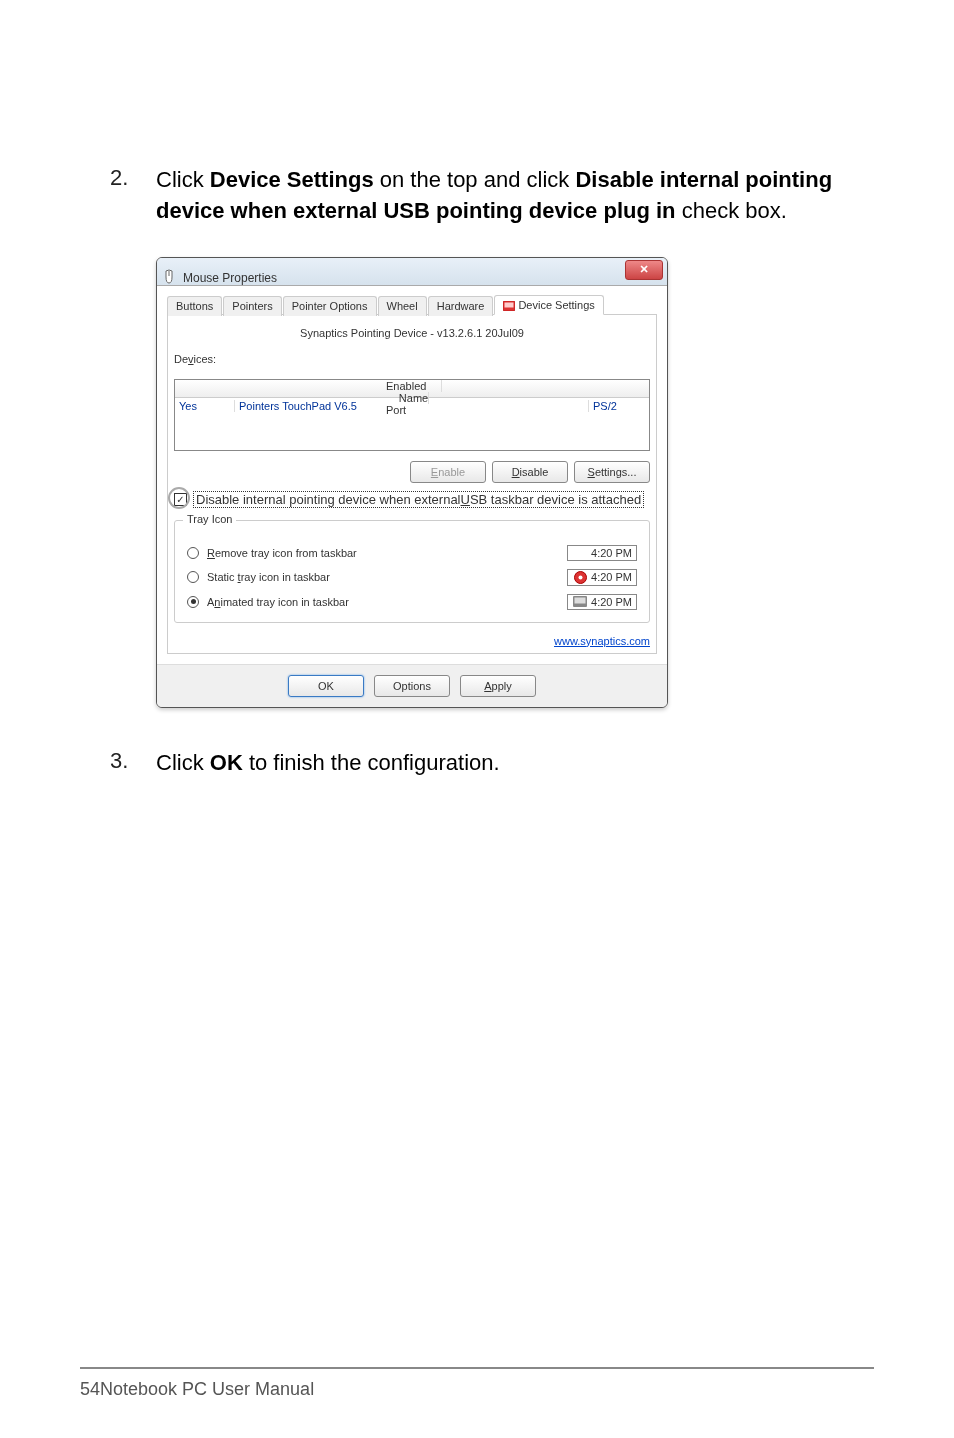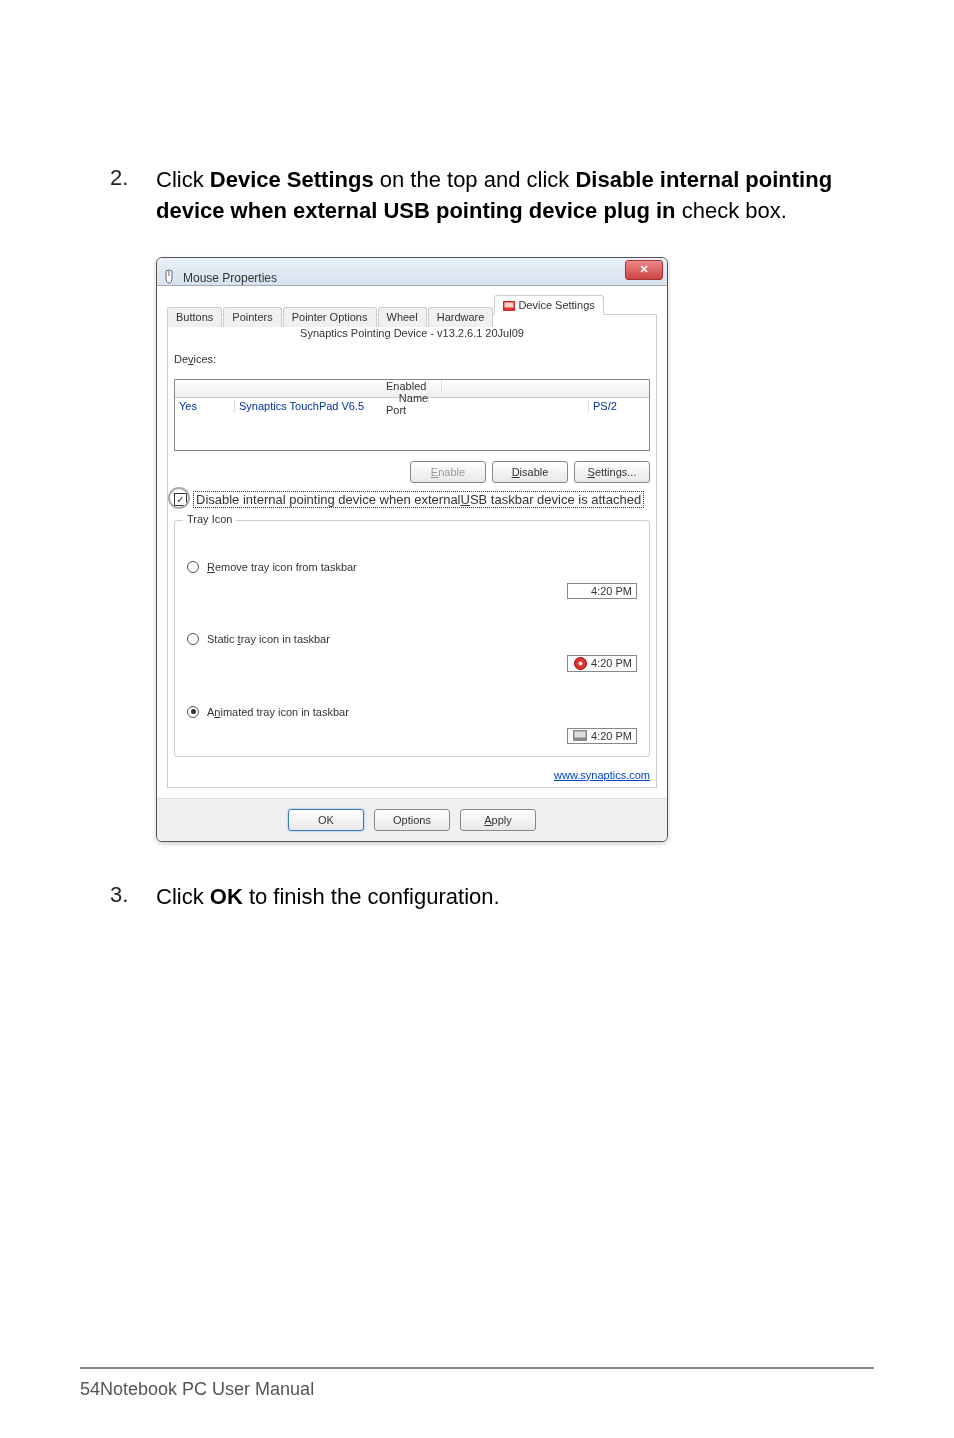--- a/index.html
+++ b/index.html
@@ -96,21 +96,21 @@
     }
     .tab {
       padding: 3px 8px;
       font-size: 11px;
       background: #f0f0f0;
       border: 1px solid #ccc;
       border-bottom: none;
       border-radius: 3px 3px 0 0;
       margin-right: 1px;
       position: relative;
-      top: 13px;
+      top: 2px;
     }
     .tab.active {
       background: #fff;
       z-index: 2;
       top: 1px;
       border-bottom: 1px solid #fff;
     }
     .tab-icon-red {
       width: 12px;
       height: 10px;
@@ -224,21 +224,21 @@
       display: inline-flex;
       white-space: nowrap;
       font-family: "Segoe UI", Arial, sans-serif;
     }
     .underline-letter { text-decoration: underline; }
 
     .fieldset {
       border: 1px solid #ccc;
       border-radius: 3px;
       margin-top: 12px;
-      padding: 14px 12px 12px 12px;
+      padding: 24px 12px 12px 12px;
       position: relative;
     }
     .fieldset-legend {
       position: absolute;
       top: -8px;
       left: 8px;
       background: #fff;
       padding: 0 4px;
       font-size: 11px;
     }
@@ -272,21 +272,20 @@
     .time-badge {
       display: inline-flex;
       align-items: center;
       gap: 4px;
       border: 1px solid #888;
       padding: 1px 4px;
       background: #fff;
       font-size: 11px;
       width: 70px;
       justify-content: flex-end;
-      margin-top: 48px;
     }
     .time-icon-red {
       width: 13px;
       height: 13px;
     }
     .time-icon-gray { width: 14px; height: 11px; }
     .link {
       color: #0044cc;
       text-decoration: underline;
       font-size: 11px;
@@ -367,21 +366,21 @@
 
           <div class="devices-label"><span>De</span><span class="underline-letter">v</span><span>ices:</span></div>
           <div class="devices-table">
             <div class="devices-header">
               <div class="col-enabled">Enabled</div>
               <div class="col-name">Name</div>
               <div class="col-port">Port</div>
             </div>
             <div class="devices-row">
               <div class="col-enabled">Yes</div>
-              <div class="col-name">Synaptics TouchPad V6.5</div>
+              <div class="col-name">Pointers TouchPad V6.5</div>
               <div class="col-port">PS/2</div>
             </div>
           </div>
 
           <div class="button-row">
             <div class="win-btn disabled">
                 <span></span>
                 <span class="underline-letter">E</span>
                 <span>nable</span>
               </div>

